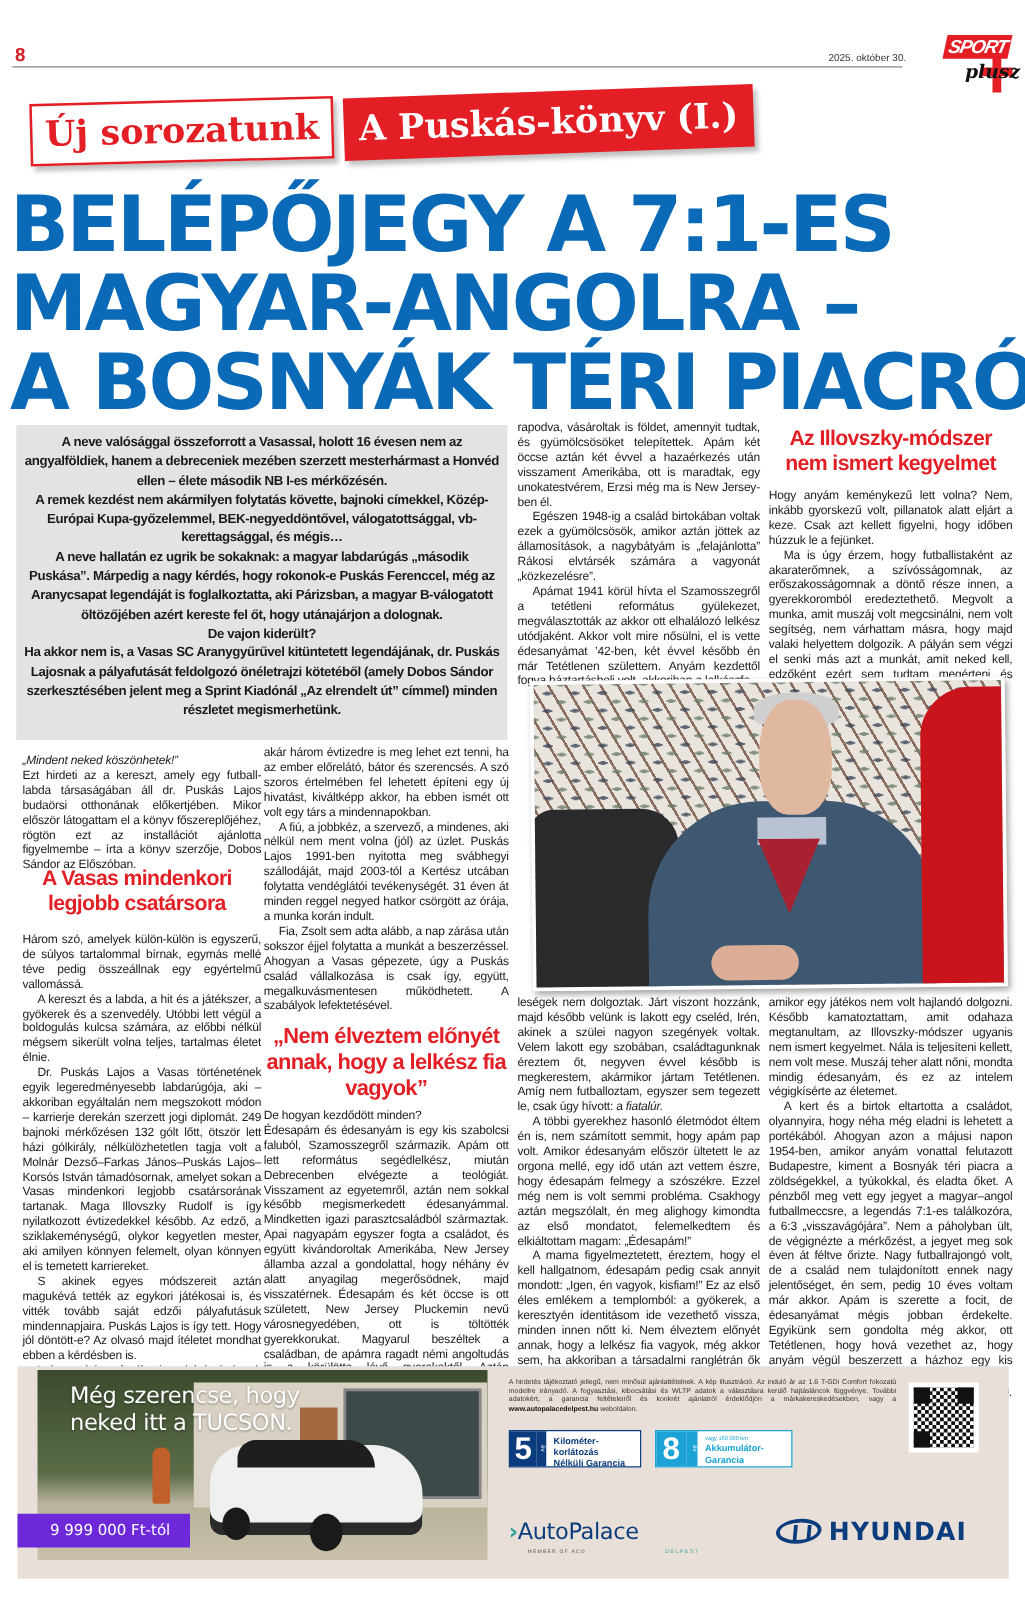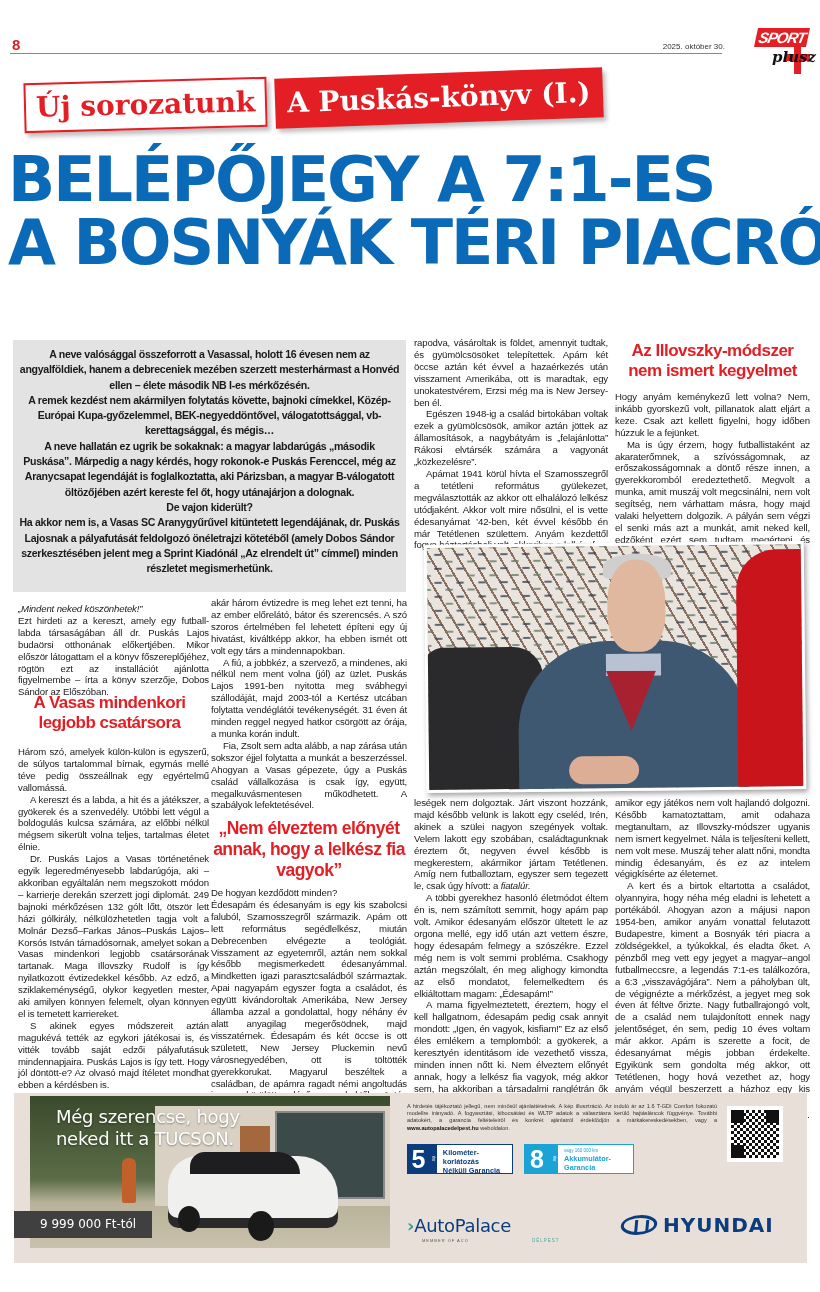--- a/index.html
+++ b/index.html
@@ -63,21 +63,21 @@
   .ad-image { position: absolute; left: 16px; top: 3px; width: 360px; height: 152px; background: linear-gradient(180deg, #3a4a2c 0%, #5c6d48 55%, #b8b29a 70%, #c9c1ab 100%); overflow: hidden; }
   .ad-image .house { position: absolute; left: 125px; top: 10px; width: 235px; height: 100px; background: #d8d1c4; }
   .ad-image .window { position: absolute; left: 245px; top: 15px; width: 110px; height: 88px; background: #3c4a4a; border: 2px solid #888; }
   .ad-image .wood { position: absolute; left: 210px; top: 30px; width: 30px; height: 45px; background: #a5683e; }
   .ad-image .car { position: absolute; left: 138px; top: 60px; width: 170px; height: 72px; background: #f0f0ef; border-radius: 30px 40px 10px 10px; box-shadow: inset 0 -10px 0 #2a2a2a; }
   .ad-image .car-roof { position: absolute; left: 160px; top: 56px; width: 110px; height: 22px; background: #1e1e20; border-radius: 20px 30px 0 0; }
   .ad-image .wheel1 { position: absolute; left: 148px; top: 110px; width: 22px; height: 26px; border-radius: 50%; background: #1a1a1a; }
   .ad-image .wheel2 { position: absolute; left: 218px; top: 115px; width: 26px; height: 30px; border-radius: 50%; background: #1a1a1a; }
   .ad-image .person { position: absolute; left: 92px; top: 62px; width: 14px; height: 45px; background: #c2602c; border-radius: 6px 6px 2px 2px; }
   .ad-headline { position: absolute; left: 26px; top: 10px; color: #fff; font-family: "DejaVu Sans", sans-serif; font-size: 18px; line-height: 22px; letter-spacing: -0.3px; text-shadow: 0 1px 2px rgba(0,0,0,0.4); }
-  .ad-price { position: absolute; left: 0; top: 118px; width: 138px; height: 27px; background: #404040; color: #fff; font-size: 12px; line-height: 27px; padding-left: 26px; font-family: "DejaVu Sans", sans-serif; }
+  .ad-price { position: absolute; left: 0; top: 118px; width: 138px; height: 27px; background: #6d28d9; color: #fff; font-size: 12px; line-height: 27px; padding-left: 26px; font-family: "DejaVu Sans", sans-serif; }
   .ad-disclaimer { position: absolute; left: 393px; top: 10px; width: 310px; font-size: 5.6px; line-height: 7.2px; color: #333; text-align: justify; }
   .ad-disclaimer b { color: #111; }
   .warranty { position: absolute; top: 51px; height: 30px; display: flex; align-items: stretch; border: 1px solid #0b3c7d; background: #fff; }
   .warranty .num { width: 24px; color: #fff; font-weight: bold; font-size: 25px; line-height: 28px; text-align: center; }
   .warranty .ev { width: 9px; color: #fff; font-size: 5px; writing-mode: vertical-rl; text-align: center; }
   .warranty .txt { padding: 3px 6px; font-size: 7.3px; line-height: 9px; font-weight: bold; }
   .w1 { left: 393px; width: 106px; }
   .w1 .num, .w1 .ev { background: #0b3c7d; }
   .w1 .txt { color: #0b3c7d; }
   .w2 { left: 510px; width: 110px; border-color: #1aa3d4; }
@@ -110,20 +110,21 @@
   <div class="cross-h"></div>
   <div class="sport">SPORT</div>
   <div class="plusz">plusz</div>
 </div>
 
 <div class="tag-outline">Új sorozatunk</div>
 <div class="tag-filled">A Puskás-könyv (I.)</div>
 
 <h1 class="headline">
   <span>BELÉPŐJEGY A 7:1-ES</span>
+  <span>MAGYAR-ANGOLRA –</span>
   <span>A BOSNYÁK TÉRI PIACRÓL</span>
 </h1>
 
 <div class="lead">
   <p>A neve valósággal összeforrott a Vasassal, holott 16 évesen nem az angyalföldiek, hanem a debreceniek mezében szerzett mesterhármast a Honvéd ellen – élete második NB I-es mérkőzésén.</p>
   <p>A remek kezdést nem akármilyen folytatás követte, bajnoki címekkel, Közép-Európai Kupa-győzelemmel, BEK-negyeddöntővel, válogatottsággal, vb-kerettagsággal, és mégis…</p>
   <p>A neve hallatán ez ugrik be sokaknak: a magyar labdarúgás „második Puskása”. Márpedig a nagy kérdés, hogy rokonok-e Puskás Ferenccel, még az Aranycsapat legendáját is foglalkoztatta, aki Párizsban, a magyar B-válogatott öltözőjében azért kereste fel őt, hogy utánajárjon a dolognak.</p>
   <p>De vajon kiderült?</p>
   <p>Ha akkor nem is, a Vasas SC Aranygyűrűvel kitüntetett legendájának, dr. Puskás Lajosnak a pályafutását feldolgozó önéletrajzi kötetéből (amely Dobos Sándor szerkesztésében jelent meg a Sprint Kiadónál „Az elrendelt út” címmel) minden részletet megismerhetünk.</p>
 </div>

